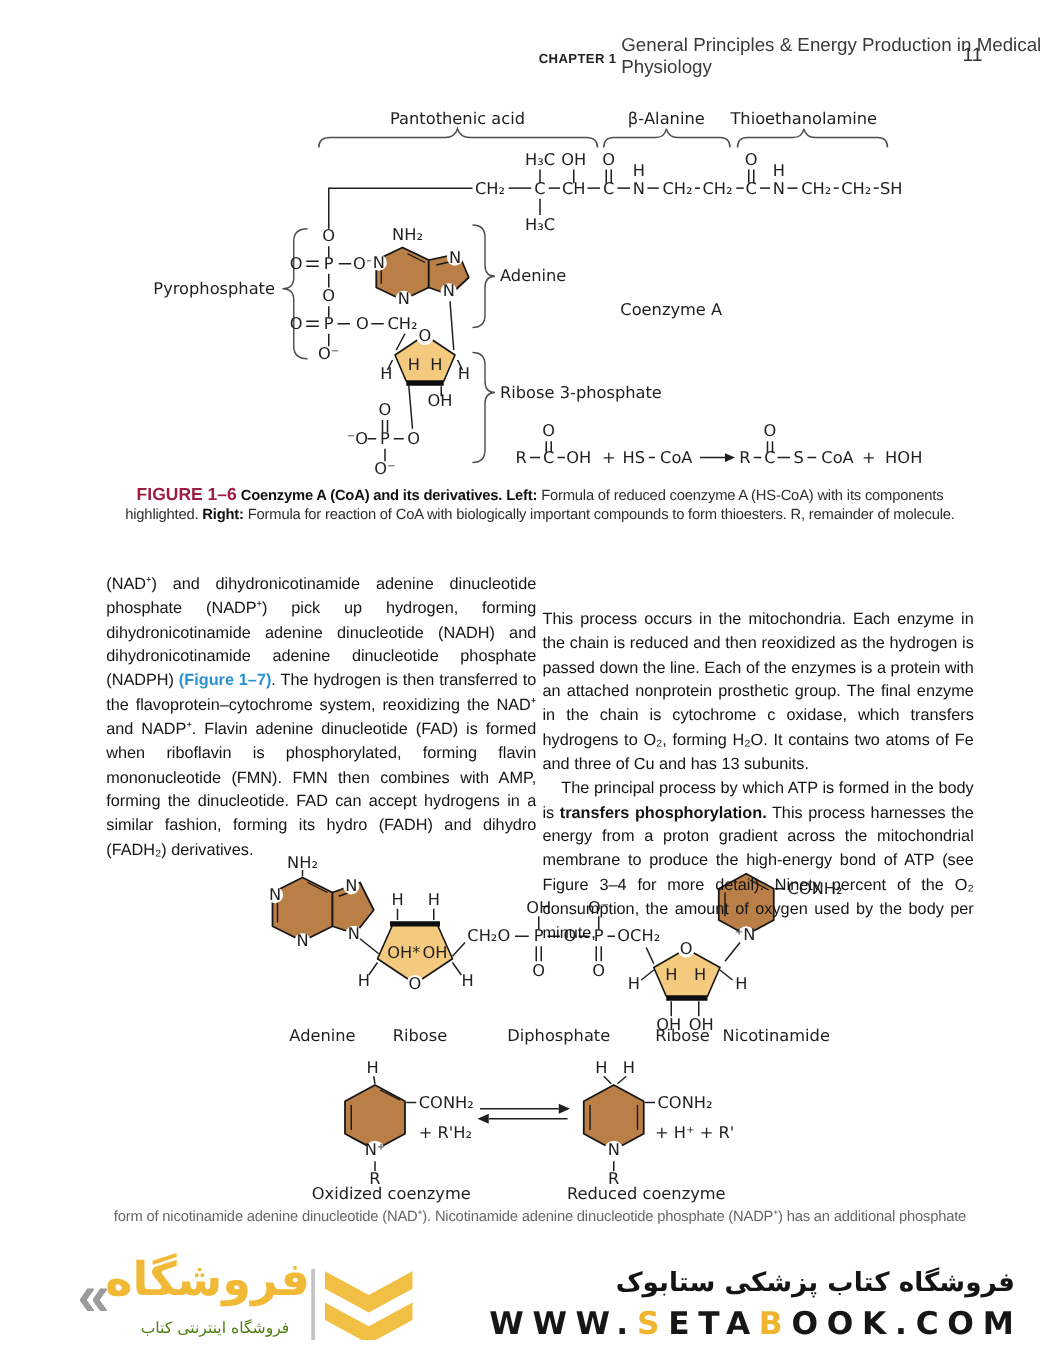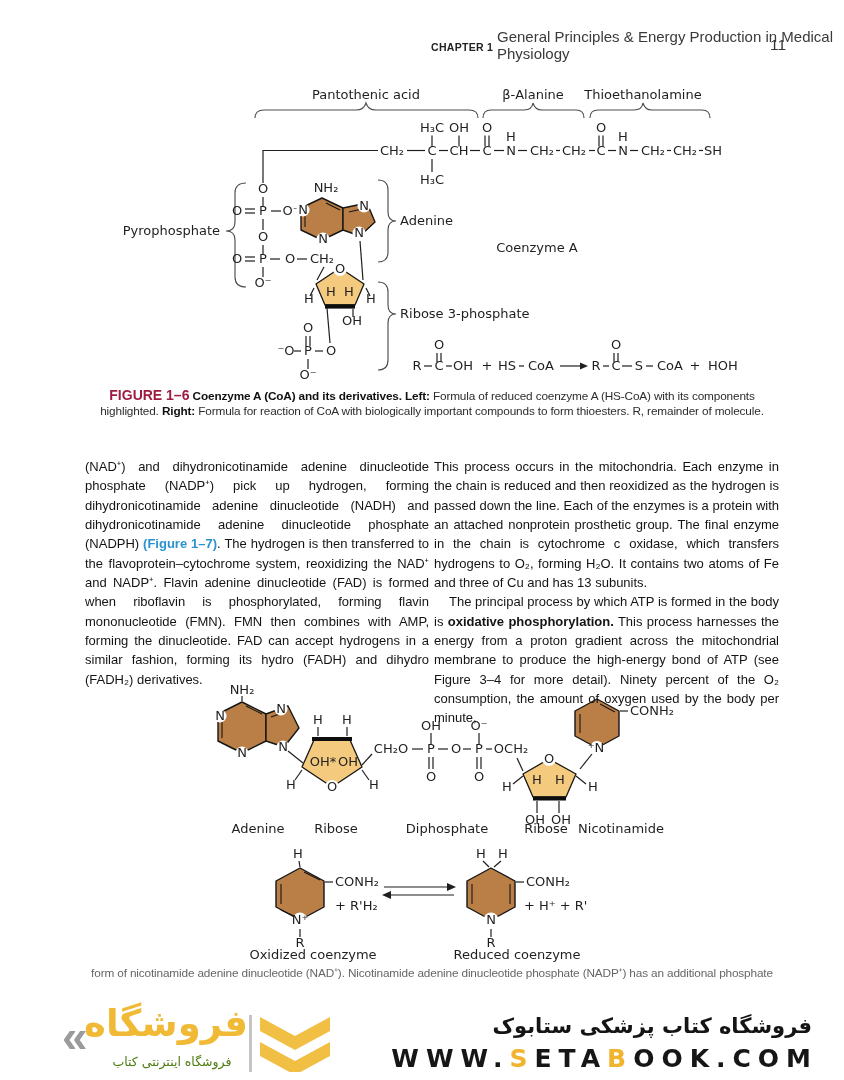--- a/index.html
+++ b/index.html
@@ -24,21 +24,21 @@
   
   .caption{position:absolute;left:82px;width:700px;font-size:11.8px;line-height:15px;
            letter-spacing:-0.15px;color:#2d2d2d;text-align:center;}
   .cap6{top:388px;} .cap7{top:966px;}
   .figtag{color:#9e1c42;font-weight:bold;font-size:14px;letter-spacing:0;}
   .cb{font-weight:bold;color:#101010;}
   .capline2{height:13px;overflow:hidden;color:#4a4a4a;opacity:.85;}
   
   .col{position:absolute;top:457px;width:344px;font-family:Liberation Sans, sans-serif;
        font-size:13px;line-height:19.35px;text-align:justify;color:#141414;}
-  .colL{left:85px;} .colR{left:434px;width:345px;}
+  .colL{left:85px;} .colR{left:434px;width:345px;margin-top:28px;}
   .col p{margin:0;}
   .col p.ind{text-indent:15px;}
   .figref{color:#2a93cf;font-weight:bold;}
   
   .footer{position:absolute;left:0;top:1006px;width:844px;height:74px;background:#fff;}
   .gmark{position:absolute;left:62px;top:2px;font-size:46px;font-weight:bold;color:#9b9b9b;line-height:56px;}
   .lword{position:absolute;left:100px;top:-4px;width:148px;text-align:center;font-size:37px;font-weight:bold;
          color:#f0ba36;font-family:"DejaVu Sans",sans-serif;}
   .ltag{position:absolute;left:96px;top:48px;width:152px;text-align:center;font-size:12.5px;color:#4d7c0f;
         font-family:"DejaVu Sans",sans-serif;}
@@ -364,21 +364,21 @@
   </div>
 
   <div class="col colL">
     <p>
       <span>(NAD⁺) and dihydronicotinamide adenine dinucleotide phosphate (NADP⁺) pick up hydrogen, forming dihydronicotinamide adenine dinucleotide (NADH) and dihydronicotinamide adenine dinucleotide phosphate (NADPH) </span><span class="figref">(Figure 1–7)</span><span>. The hydrogen is then transferred to the flavoprotein–cytochrome system, reoxidizing the NAD⁺ and NADP⁺. Flavin adenine dinucleotide (FAD) is formed when riboflavin is phosphorylated, forming flavin mononucleotide (FMN). FMN then combines with AMP, forming the dinucleotide. FAD can accept hydrogens in a similar fashion, forming its hydro (FADH) and dihydro (FADH₂) derivatives.</span>
     </p>
   </div>
   <div class="col colR">
     <p>This process occurs in the mitochondria. Each enzyme in the chain is reduced and then reoxidized as the hydrogen is passed down the line. Each of the enzymes is a protein with an attached nonprotein prosthetic group. The final enzyme in the chain is cytochrome c oxidase, which transfers hydrogens to O₂, forming H₂O. It contains two atoms of Fe and three of Cu and has 13 subunits.</p>
     <p class="ind">
-      <span>The principal process by which ATP is formed in the body is </span><b>oxidative phosphorylation.</b><span> This process harnesses the energy from a proton gradient across the mitochondrial membrane to produce the high-energy bond of ATP (see Figure 3–4 for more detail). Ninety percent of the O₂ consumption, the amount of oxygen used by the body per minute,</span>
+      <span>The principal process by which ATP is formed in the body is </span><b>transfers phosphorylation.</b><span> This process harnesses the energy from a proton gradient across the mitochondrial membrane to produce the high-energy bond of ATP (see Figure 3–4 for more detail). Ninety percent of the O₂ consumption, the amount of oxygen used by the body per minute,</span>
     </p>
   </div>
 
   <div class="caption cap7">
     <div class="capline2">form of nicotinamide adenine dinucleotide (NAD⁺). Nicotinamide adenine dinucleotide phosphate (NADP⁺) has an additional phosphate group</div>
   </div>
 
   <div class="footer">
     <span class="gmark">«</span>
     <span class="lword" dir="rtl">فروشگاه</span>

